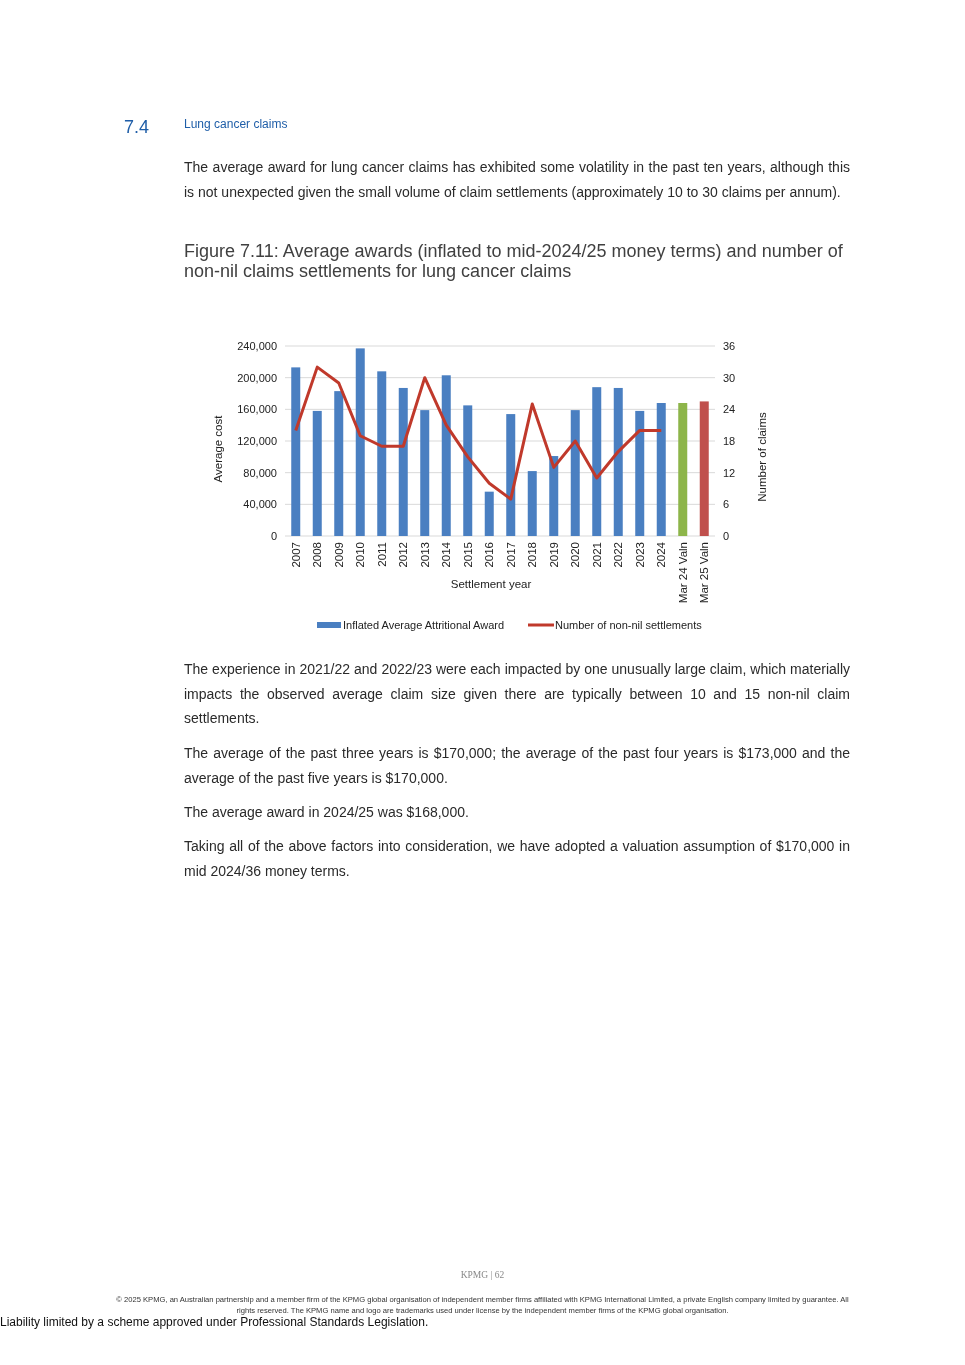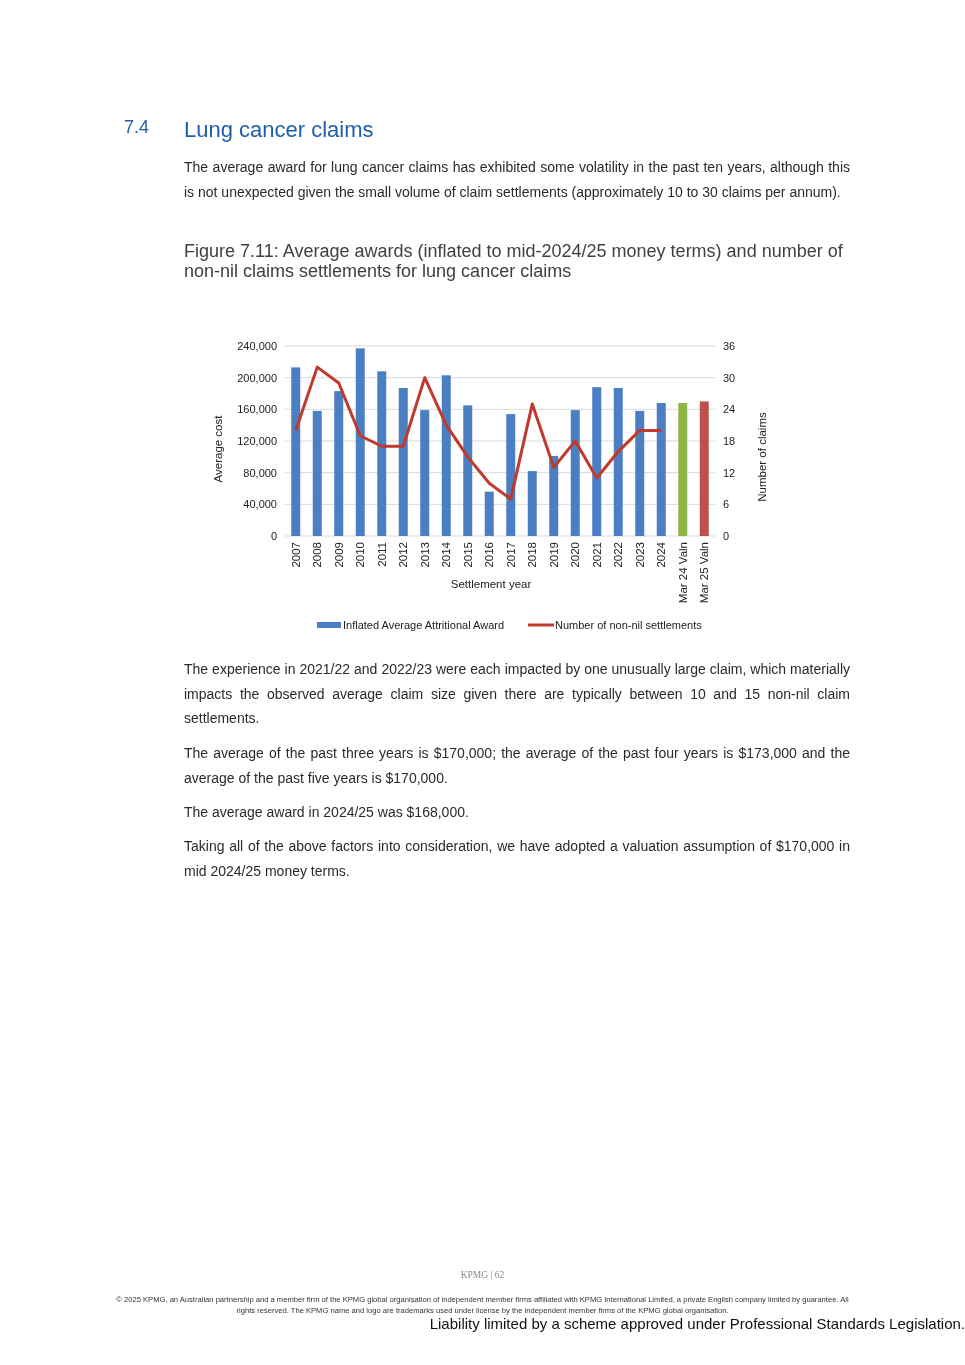--- a/index.html
+++ b/index.html
@@ -1,24 +1,24 @@
 <!DOCTYPE html>
 <html><head>
 <meta charset="utf-8">
 <style>
   html,body{margin:0;padding:0;background:#fff;}
   body{width:965px;height:1365px;position:relative;font-family:"Liberation Sans",sans-serif;color:#222;}
   .sec-num{position:absolute;left:116px;top:117px;font-size:18px;color:#1f5ea8;margin-left:8px;}
-  .sec-title{position:absolute;left:184px;top:117px;font-size:22px;color:#1f5ea8;}
+  .sec-title{position:absolute;left:184px;top:117px;font-size:12px;color:#1f5ea8;}
   .body{position:absolute;left:184px;width:666px;font-size:14px;line-height:24.5px;text-align:justify;color:#2a2a2a;}
   .caption{position:absolute;left:184px;top:241px;width:666px;font-size:18px;line-height:20px;color:#404040;}
   #chart{position:absolute;left:200px;top:330px;}
   .footer-page{position:absolute;left:0;width:965px;top:1270px;text-align:center;font-size:9.5px;color:#888;font-family:Liberation Serif, serif;}
   .footer-copy{position:absolute;left:110px;width:745px;top:1294px;text-align:center;font-size:7.6px;line-height:11px;color:#333;}
-  .footer-liab{position:absolute;left:0;width:965px;top:1315px;text-align:right;font-size:15px;color:#111;}
+  .footer-liab{position:absolute;left:0;width:965px;top:1315px;text-align:left;font-size:12px;color:#111;}
 </style>
 </head>
 <body>
 
 <div class="sec-num">7.4</div>
 <div class="sec-title">Lung cancer claims</div>
 
 <div class="body" style="top:155px">The average award for lung cancer claims has exhibited some volatility in the past ten years, although this is not unexpected given the small volume of claim settlements (approximately 10 to 30 claims per annum).</div>
 <div class="caption">Figure 7.11: Average awards (inflated to mid-2024/25 money terms) and number of non-nil claims settlements for lung cancer claims</div>
 
@@ -90,17 +90,17 @@
     <text x="291" y="258" text-anchor="middle" font-size="11.5" font-family="&quot;Liberation Sans&quot;, sans-serif" fill="#222">Settlement year</text>
     <rect x="117" y="292" width="24" height="6" fill="#4a7fc1"></rect>
     <text x="143" y="299" font-size="11" font-family="&quot;Liberation Sans&quot;, sans-serif" fill="#222">Inflated Average Attritional Award</text>
     <line x1="328" x2="354" y1="295" y2="295" stroke="#c0392b" stroke-width="3"></line>
     <text x="355" y="299" font-size="11" font-family="&quot;Liberation Sans&quot;, sans-serif" fill="#222">Number of non-nil settlements</text>
   </svg>
 
 <div class="body" style="top:657px">The experience in 2021/22 and 2022/23 were each impacted by one unusually large claim, which materially impacts the observed average claim size given there are typically between 10 and 15 non-nil claim settlements.</div>
 <div class="body" style="top:741px">The average of the past three years is $170,000; the average of the past four years is $173,000 and the average of the past five years is $170,000.</div>
 <div class="body" style="top:800px">The average award in 2024/25 was $168,000.</div>
-<div class="body" style="top:834px">Taking all of the above factors into consideration, we have adopted a valuation assumption of $170,000 in mid 2024/25 money terms.</div>
+<div class="body" style="top:834px">Taking all of the above factors into consideration, we have adopted a valuation assumption of $170,000 in mid 2024/36 money terms.</div>
 
 <div class="footer-page">KPMG  |  62</div>
 <div class="footer-copy">© 2025 KPMG, an Australian partnership and a member firm of the KPMG global organisation of independent member firms affiliated with KPMG International Limited, a private English company limited by guarantee. All rights reserved. The KPMG name and logo are trademarks used under license by the independent member  firms of the KPMG global organisation.</div>
 <div class="footer-liab">Liability limited by a scheme approved under Professional Standards Legislation.</div>
 
 </body></html>

